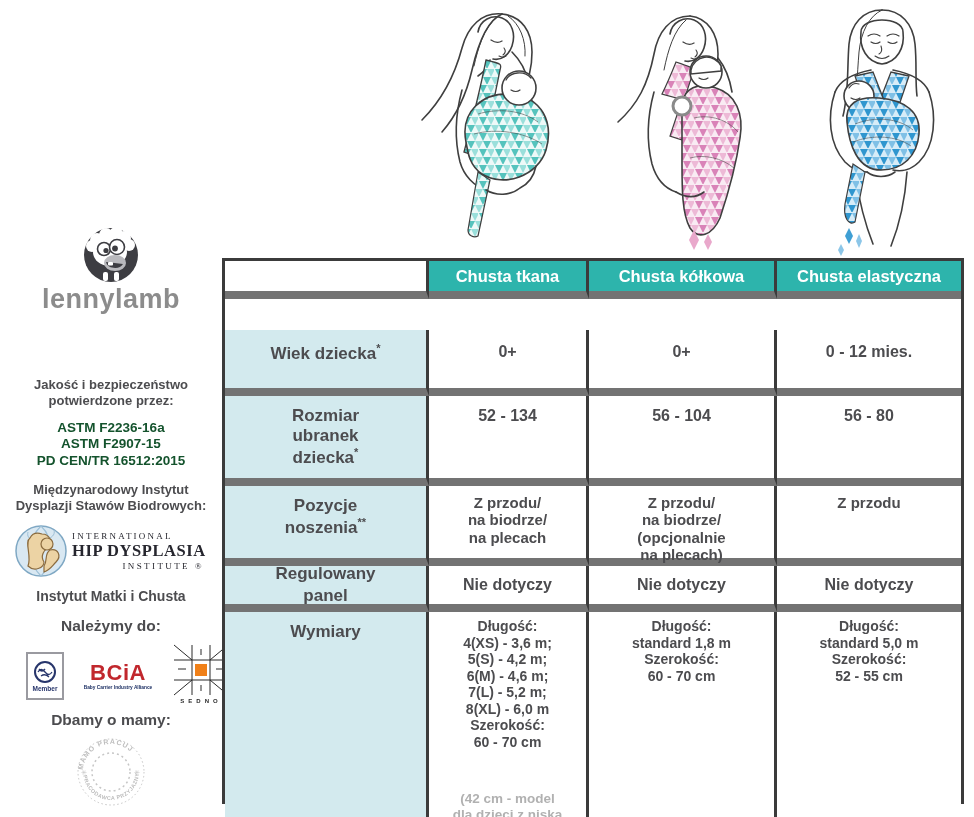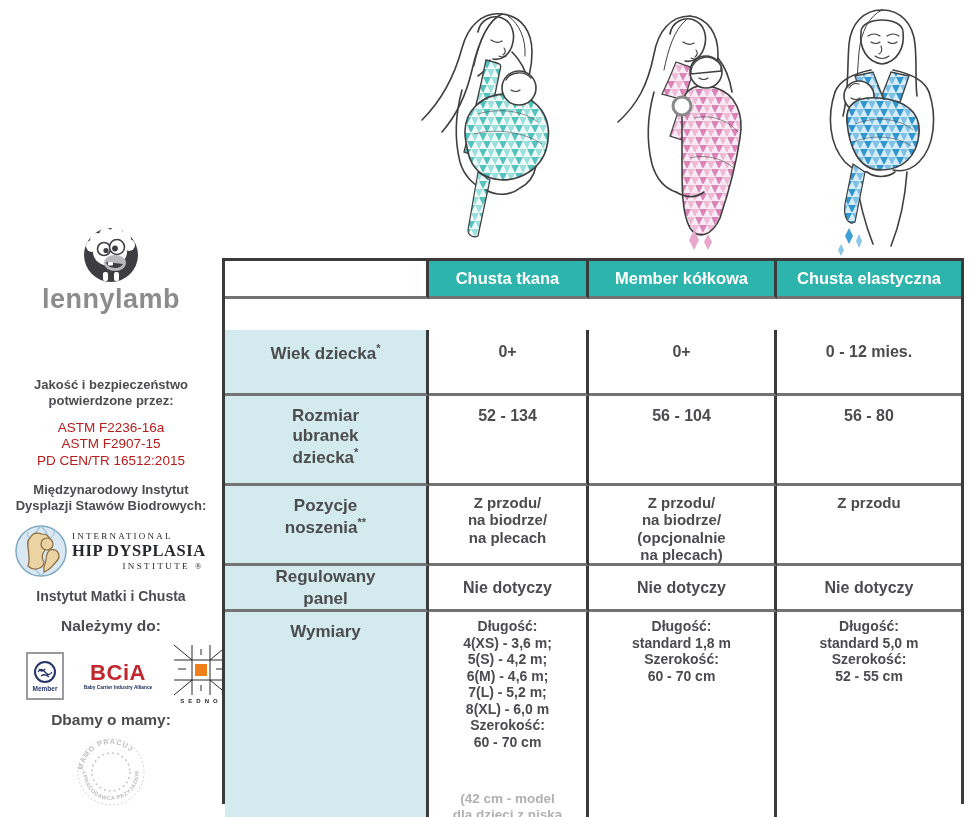--- a/index.html
+++ b/index.html
@@ -4,21 +4,21 @@
 <style>
   * { margin:0; padding:0; box-sizing:border-box; }
   html,body { background:#fff; }
   #canvas {
     position:relative; width:974px; height:817px; background:#ffffff;
     font-family:"Liberation Sans","DejaVu Sans",sans-serif; color:#4c4c4f; overflow:hidden;
   }
   
   .side { position:absolute; left:0; width:222px; text-align:center; }
   .side-head { font-weight:bold; font-size:13px; line-height:1.22; white-space:pre-line; color:#4c4c4f; }
-  .standards { font-weight:normal; font-size:13.5px; line-height:1.22; color:#b91c1c; }
+  .standards { font-weight:bold; font-size:13.5px; line-height:1.22; color:#14532d; }
   .big-head { font-weight:bold; font-size:15.5px; color:#4c4c4f; }
   .logo-wrap { top:228px; }
   .wordmark { position:absolute; left:0; top:284px; width:222px; text-align:center;
               font-size:27px; font-weight:bold; color:#8c8c8c; letter-spacing:0.5px; }
   .ihdi { position:absolute; left:14px; top:520px; width:200px; height:62px; display:flex; align-items:center; }
   .ihdi-text { margin-left:4px; font-family:"Liberation Serif","DejaVu Serif",serif; color:#26262e; text-align:left; }
   .ihdi-l1 { font-size:9px; letter-spacing:2.2px; }
   .ihdi-l2 { font-size:16.5px; font-weight:bold; letter-spacing:0.6px; }
   .ihdi-l3 { font-size:9px; letter-spacing:2.4px; text-align:right; padding-right:2px; }
   .memb-row { position:absolute; left:26px; top:645px; width:204px; height:62px;
@@ -27,21 +27,21 @@
               align-items:center; justify-content:center; background:#fff; }
   .astm-member { font-size:6.5px; font-weight:bold; color:#27356b; margin-top:1px; }
   .bcia { width:74px; text-align:center; }
   .bcia-acro { font-size:22px; font-weight:bold; color:#c1272d; line-height:1; letter-spacing:0.5px; }
   .bcia-full { font-size:4.8px; font-weight:bold; color:#1c2f63; margin-top:1px; }
   
   .tbl { position:absolute; left:222px; top:258px; width:742px; height:546px;
          display:grid; grid-template-columns:204px 160px 188px 184px;
          grid-template-rows:38px 97px 90px 80px 46px 1fr;
          border:3px solid #3b3b3b; background:#fff; }
-  .cell { border-right:3px solid #3b3b3b; border-bottom:3px solid #737373;
+  .cell { border-right:3px solid #3b3b3b; border-bottom:8px solid #737373;
           display:flex; flex-direction:column; align-items:center; text-align:center; }
   .cell:nth-child(4n) { border-right:none; }
   .cell:nth-child(n+21) { border-bottom:none; }
   .hdr { background:#2db4ac; color:#ffffff; font-weight:bold; font-size:16.5px; justify-content:center; }
   .hdr.empty { background:#ffffff; }
   .rl { background:#d3eaee; font-weight:bold; font-size:17px; color:#4c4c4f; }
   .lbl { white-space:pre-line; line-height:1.18; }
   .lbl sup { font-size:0.65em; }
   .val { background:#fff; font-weight:bold; font-size:16px; color:#4c4c4f;
          white-space:pre-line; line-height:1.2; }
@@ -296,21 +296,21 @@
       <polygon points="64,230 67,237 64,244 61,237" fill="#8cc6e8"></polygon>
       <polygon points="46,240 49,246 46,252 43,246" fill="#8cc6e8"></polygon>
     </g>
     <path d="M72,168 C80,174 92,174 100,168" stroke="#3f3f3f" stroke-width="1.6" fill="none" stroke-linecap="round"></path>
   </svg>
 
   <div class="tbl">
 
     <div class="cell hdr empty"></div>
     <div class="cell hdr">Chusta tkana</div>
-    <div class="cell hdr">Member kółkowa</div>
+    <div class="cell hdr">Chusta kółkowa</div>
     <div class="cell hdr">Chusta elastyczna</div>
 
     <div class="cell rl pt12">
       <span class="lbl"><span>Wiek dziecka</span><sup>*</sup></span>
       </div>
     <div class="cell val pt12">0+</div>
     <div class="cell val pt12">0+</div>
     <div class="cell val pt12">0 - 12 mies.</div>
 
     <div class="cell rl pt10">

